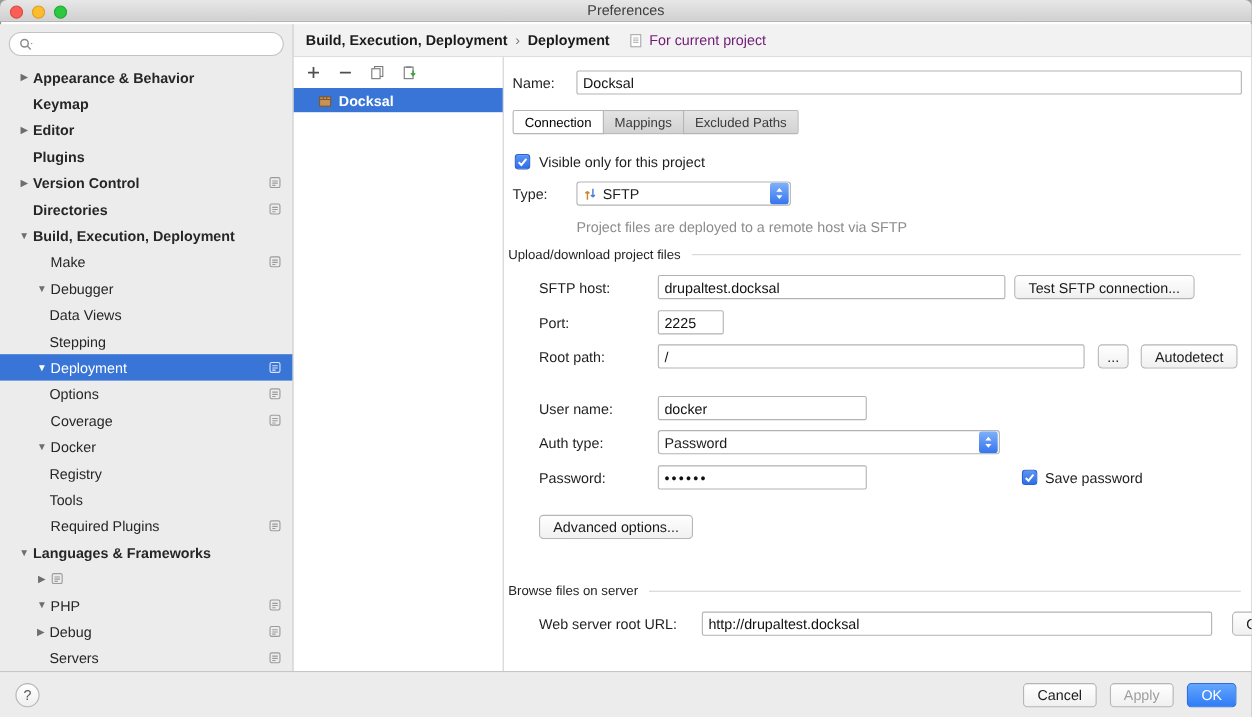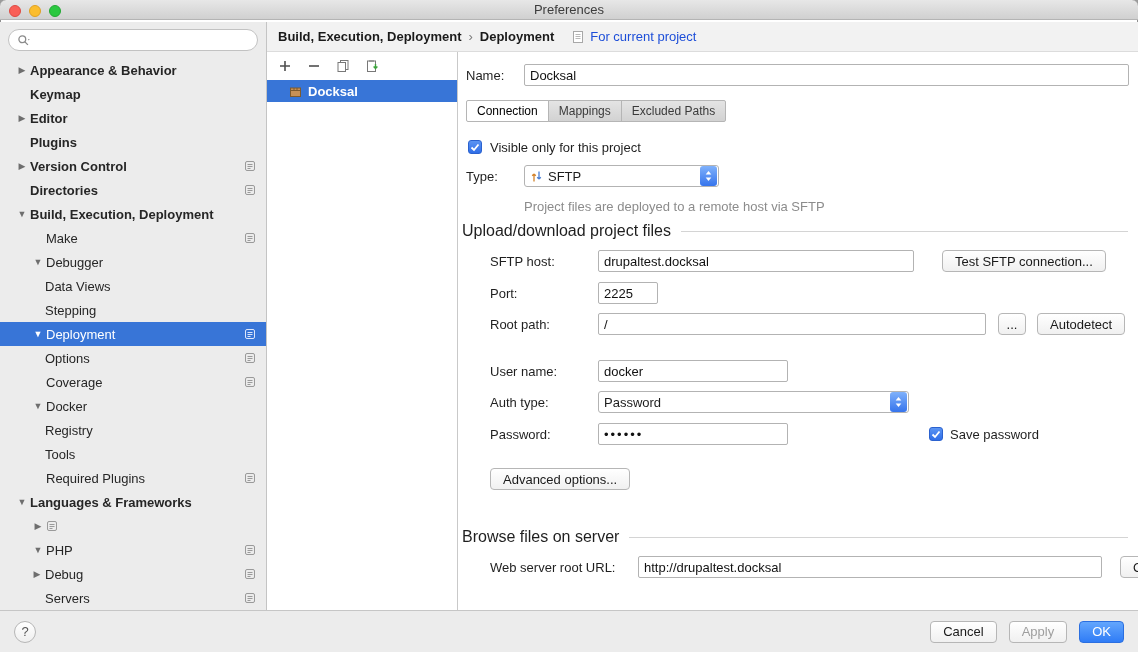--- a/index.html
+++ b/index.html
@@ -31,21 +31,21 @@
   .ti .gear{width:14px;flex:0 0 14px;display:flex;align-items:center;color:#9a9a9a;}
   .ti.sel{background:#3875d7;}
   .ti.sel .lbl{color:#fff;}
   .ti.sel .arr{color:#fff;}
   .ti.sel .gear{color:#dce6fb;}
 
   
   .crumbbar{position:absolute;top:22px;left:267px;right:0;height:30px;background:#f2f2f2;border-bottom:1px solid #dcdcdc;display:flex;align-items:center;padding:0 11px;}
   .crumb{font-weight:bold;color:#1a1a1a;}
   .crumbsep{color:#7d7d7d;margin:0 7px;}
-  .scope{display:flex;align-items:center;gap:6px;color:#1d4ed8;margin-left:18px;}
+  .scope{display:flex;align-items:center;gap:6px;color:#701a75;margin-left:18px;}
 
   
   .middle{position:absolute;top:52px;left:267px;width:191px;bottom:42px;background:#fff;border-right:1px solid #c9c9c9;}
   .toolbar{height:28px;display:flex;align-items:center;padding:0 9px;gap:11px;}
   .tbtn{width:18px;height:18px;display:flex;align-items:center;justify-content:center;}
   .serverlist .item{height:22px;display:flex;align-items:center;gap:6px;padding-left:22px;}
   .item.sel{background:#3875d7;color:#fff;font-weight:bold;}
 
   
   .content{position:absolute;top:52px;left:458px;right:0;bottom:42px;background:#fff;overflow:hidden;}
@@ -56,21 +56,21 @@
   .w148{width:148px;flex:0 0 148px;}
   .tf{height:22px;border:1px solid #b3b3b3;border-radius:2px;background:#fff;font:13px "Liberation Sans",sans-serif;padding:0 5px;color:#111;outline:none;}
   .combo{display:flex;align-items:center;border:1px solid #b3b3b3;border-radius:3px;height:22px;background:#fff;padding-left:5px;gap:5px;overflow:hidden;}
   .combo .val{flex:1;white-space:nowrap;overflow:hidden;}
   .stepper{margin-left:auto;width:17px;height:20px;margin-right:1px;border-radius:3px;background:linear-gradient(#7fb1fb,#3674ec);display:flex;align-items:center;justify-content:center;}
   .cb{width:14px;height:14px;flex:0 0 14px;border-radius:3px;background:linear-gradient(#5b94f2,#2f6ee8);border:1px solid #2b62cf;display:flex;align-items:center;justify-content:center;}
   .btn{height:22px;padding:0 12px;border:1px solid #b6b6b6;border-radius:4px;background:linear-gradient(#ffffff,#f0f0f0);font:13px "Liberation Sans",sans-serif;color:#1a1a1a;display:inline-flex;align-items:center;justify-content:center;cursor:default;}
   .btn.mini{width:28px;padding:0;}
   .helptext{color:#8c8c8c;}
   .sect{position:absolute;left:4px;right:10px;display:flex;align-items:center;height:16px;}
-  .sect .stitle{font-size:16px;color:#1f1f1f;white-space:nowrap;}
+  .sect .stitle{font-size:12px;color:#1f1f1f;white-space:nowrap;}
   .sect .sline{flex:1;border-top:1px solid #d4d4d4;margin-left:10px;}
 
   
   .tabs{position:absolute;top:48px;left:8px;display:flex;}
   .tab{height:22px;padding:0 10px;display:flex;align-items:center;font-size:12px;border:1px solid #b5b5b5;background:linear-gradient(#e4e4e4,#d2d2d2);color:#3a3a3a;margin-left:-1px;}
   .tab.active{background:#fff;color:#000;z-index:2;margin-left:0;}
   .tab:first-child{border-radius:2px 0 0 2px;}
   .tab:last-child{border-radius:0 2px 2px 0;}
 
   
@@ -367,21 +367,21 @@
     </div>
 
     <div class="sect" style="top:171px;">
       <span class="stitle">Upload/download project files</span>
       <span class="sline"></span>
     </div>
 
     <div class="row" style="top:198px;left:32px;right:11px;">
       <span class="flabel w108">SFTP host:</span>
       <input class="tf" style="width: 316px;" value="drupaltest.docksal">
-      <span class="btn" style="margin-left:28px;">Test SFTP connection...</span>
+      <span class="btn" style="margin-left:8px;">Test SFTP connection...</span>
     </div>
 
     <div class="row" style="top:230px;left:32px;">
       <span class="flabel w108">Port:</span>
       <input class="tf" style="width: 60px;" value="2225">
     </div>
 
     <div class="row" style="top:261px;left:32px;">
       <span class="flabel w108">Root path:</span>
       <input class="tf" style="width: 388px;" value="/">

